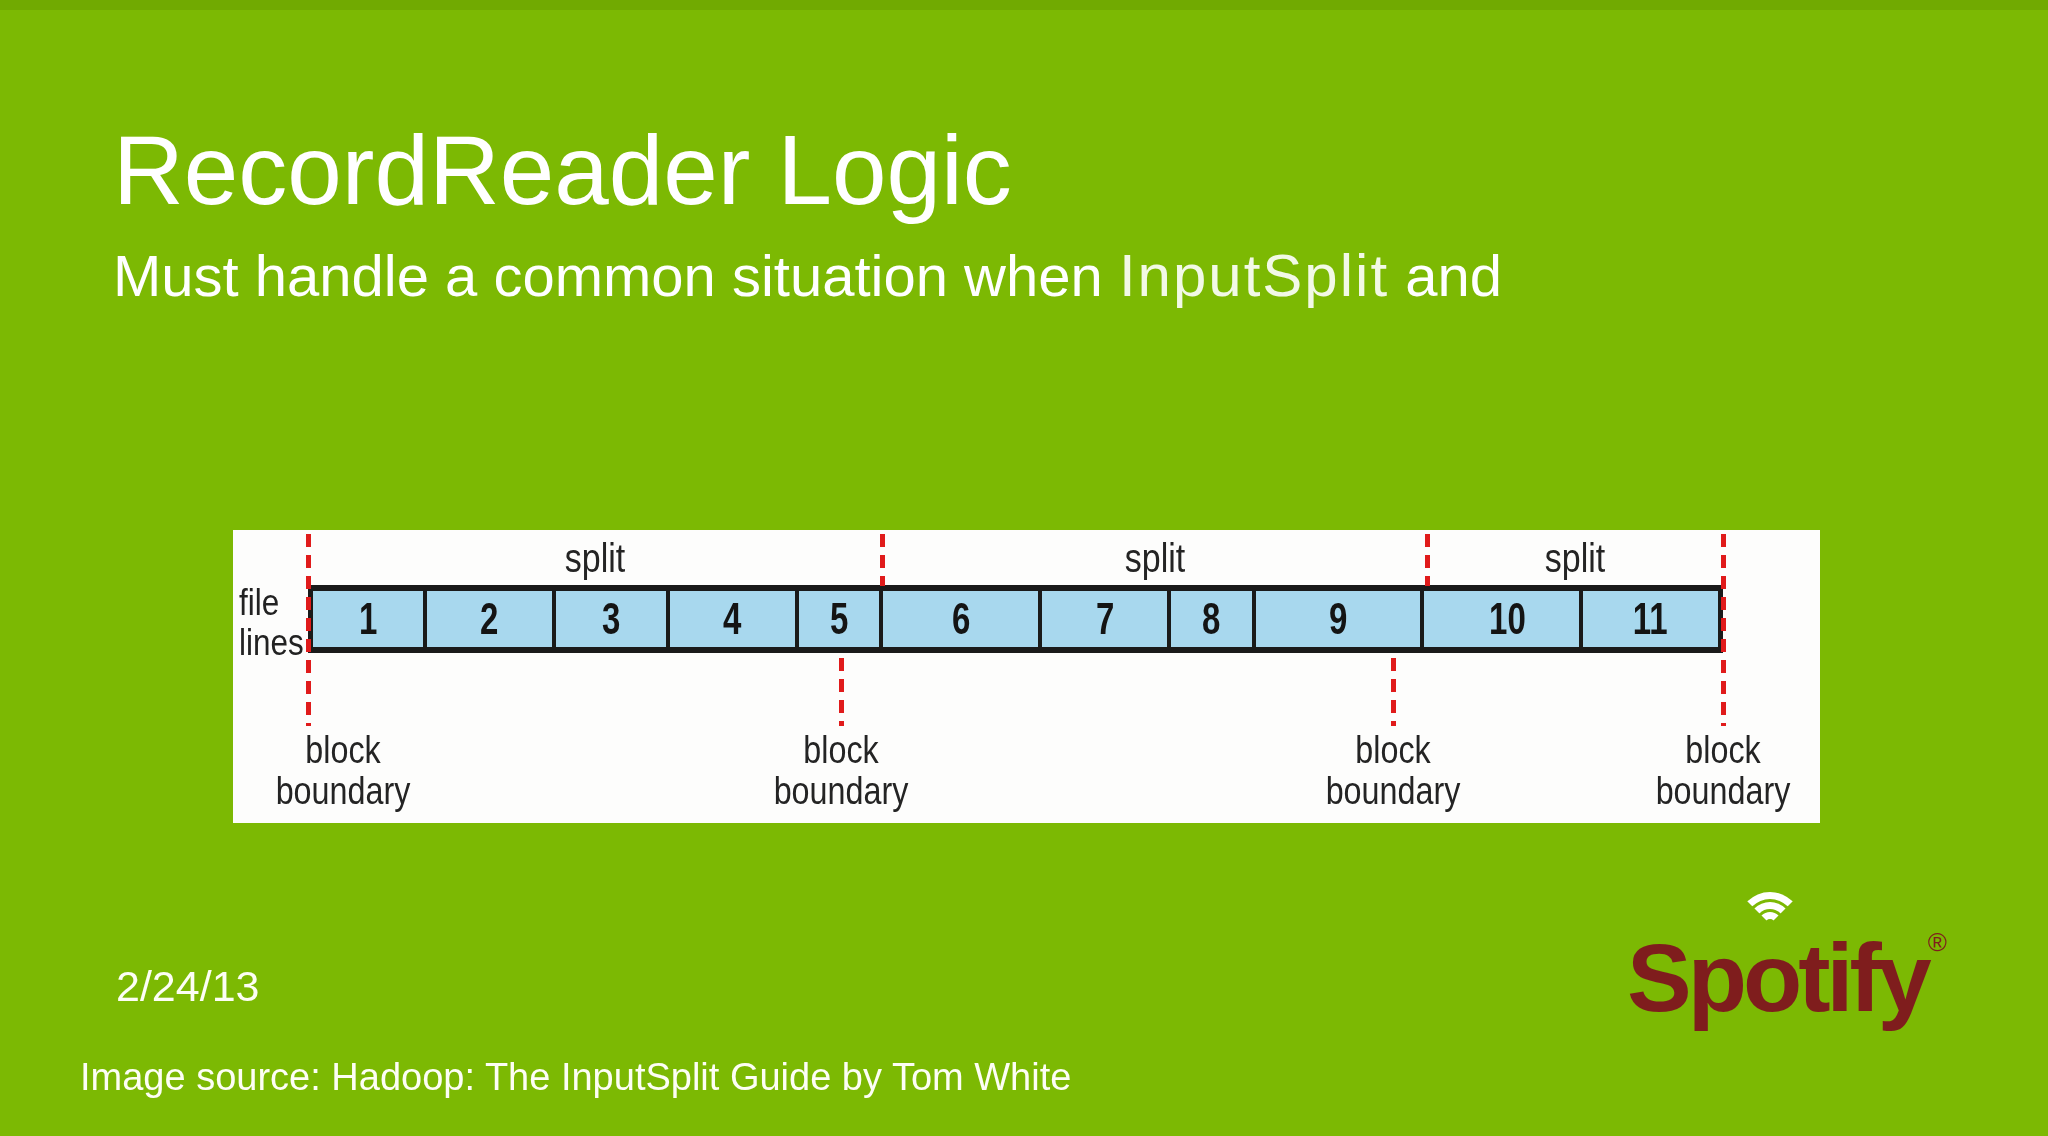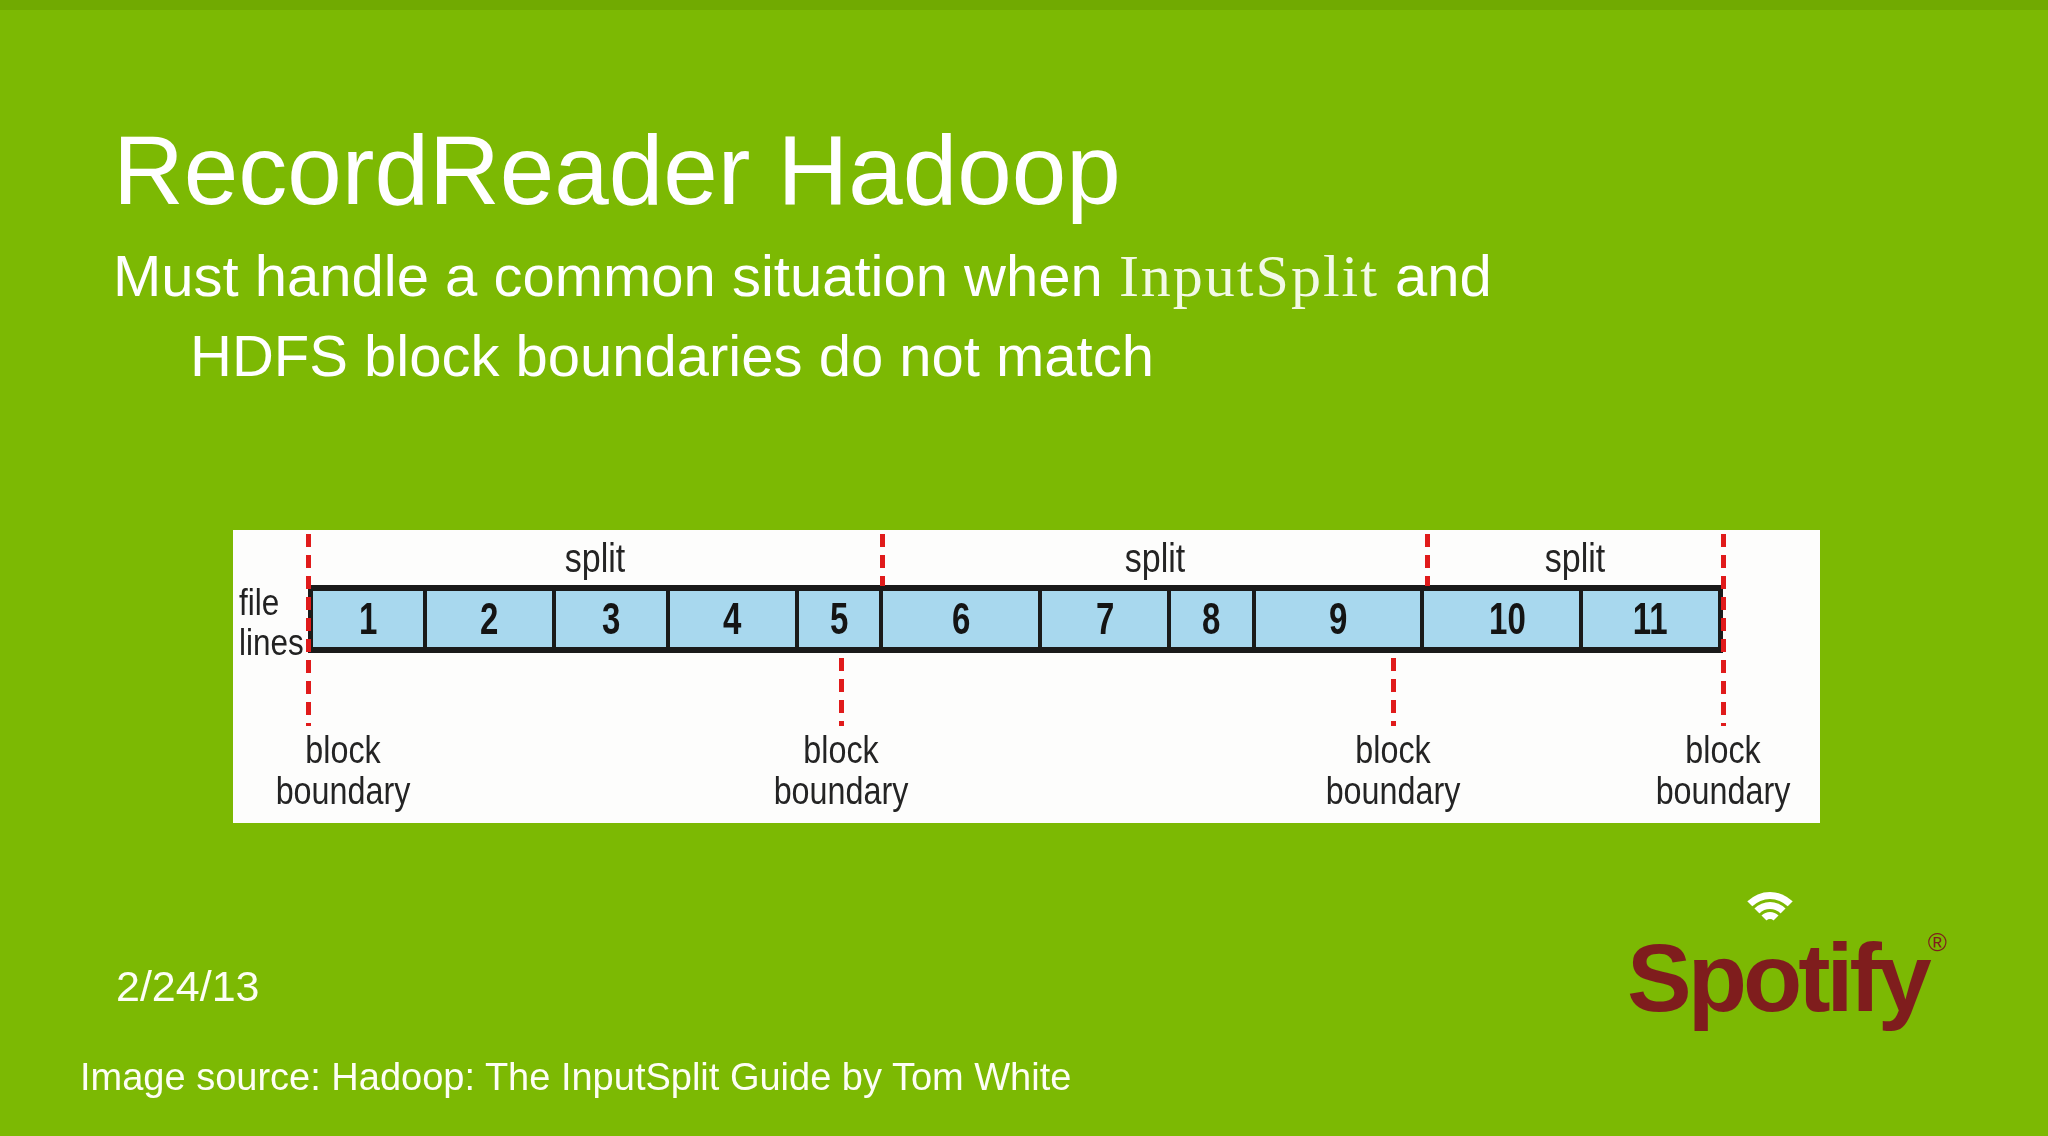--- a/index.html
+++ b/index.html
@@ -14,21 +14,21 @@
   .title{
     position:absolute;left:113px;top:48px;
     font-size:98px;color:#ffffff;letter-spacing:0px;font-weight:500;
   }
   .body-text{
     position:absolute;left:113px;top:236px;width:1800px;
     font-size:58px;line-height:80px;color:#ffffff;font-weight:500;
   }
   .body-line2{padding-left:77px;}
   .code{
-    font-family:Liberation Serif, serif;
+    font-family:Liberation Sans, sans-serif;
     font-size:60px;color:#f2f9e6;font-weight:400;letter-spacing:2px;
   }
 
   
   .panel{
     position:absolute;left:233px;top:530px;width:1587px;height:293px;
     background:#fdfdfc;color:#1f1f1f;
   }
   .file-lines-label{
     position:absolute;left:6px;top:53px;
@@ -89,25 +89,24 @@
   .arc.a1{width:24px;height:24px;top:14px;}
   .arc.a2{width:44px;height:44px;top:4px;}
   .arc.a3{width:64px;height:64px;top:-6px;}
   .reg{font-size:26px;vertical-align:60px;letter-spacing:0;font-weight:400;}
 </style>
 </head>
 <body>
 
 <div class="top-strip"></div>
 
-<h1 class="title">RecordReader Hadoop</h1>
+<h1 class="title">RecordReader Logic</h1>
 
 <div class="body-text">
   <div><span>Must handle a common situation when </span><span class="code">InputSplit</span><span> and</span></div>
-  <div class="body-line2">HDFS block boundaries do not match</div>
 </div>
 
 <div class="panel">
   <div class="file-lines-label">
     <div>file</div>
     <div>lines</div>
   </div>
   <div class="barwrap">
     <div class="bar">
         <div class="cell" style="width: 8.1%;">

